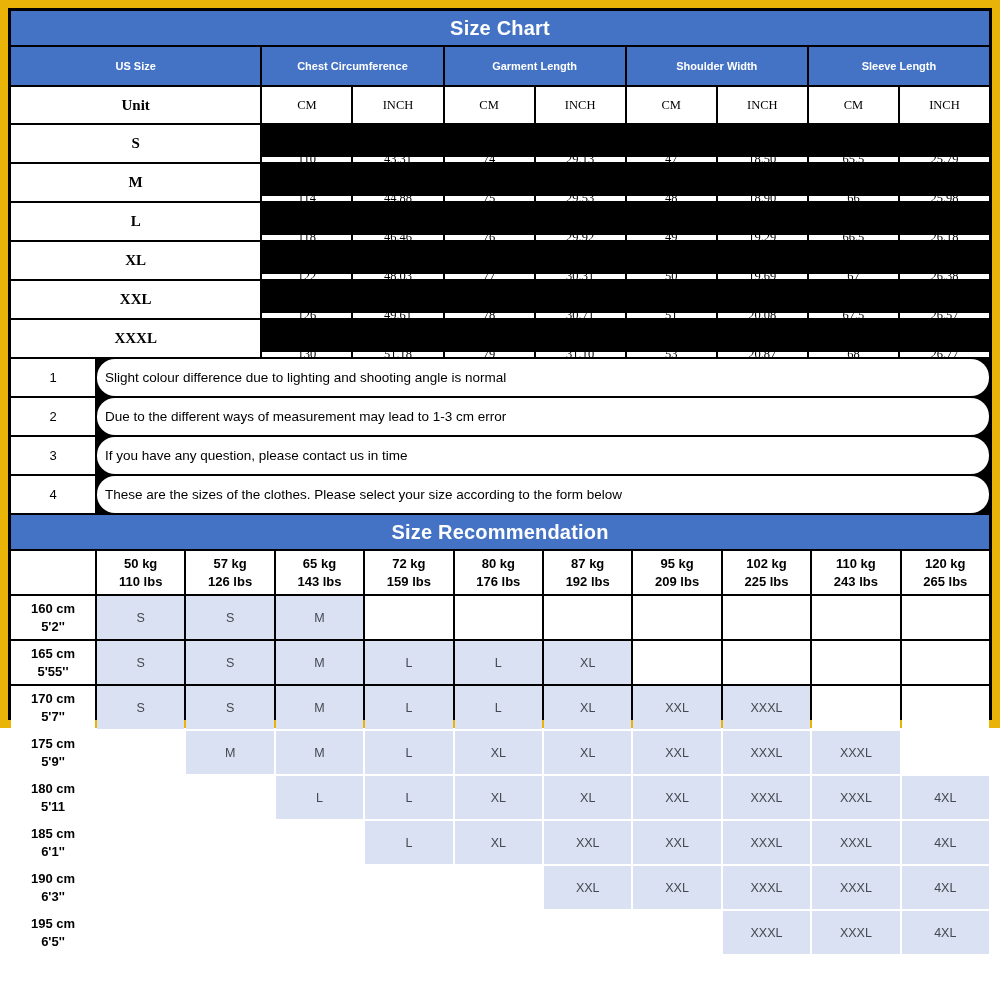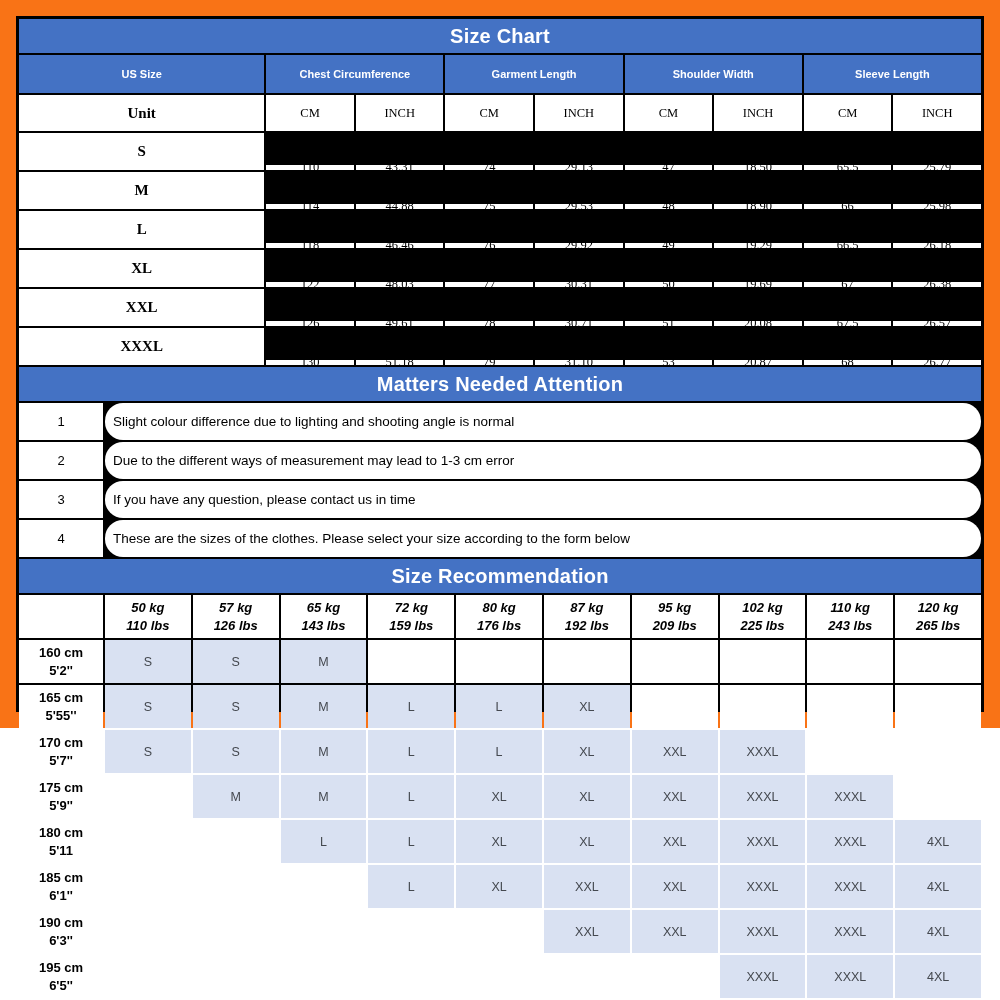--- a/index.html
+++ b/index.html
@@ -9,22 +9,22 @@
   }
   *{box-sizing:border-box;margin:0;padding:0;}
   html,body{background:#fff;}
   body{
     width:1000px;height:1000px;
     font-family:"Liberation Sans","DejaVu Sans",sans-serif;
     color:#000;
   }
   .page{
     width:1000px;height:728px;
-    padding:16px;
-    background:#f97316;
+    padding:8px;
+    background:#eab308;
   }
   .sheet{
     width:100%;height:100%;
     background:var(--line);
     border:3px solid var(--line);
     display:flex;
     flex-direction:column;
     gap:2px;
   }
   .grid{display:grid;gap:2px;background:transparent;}
@@ -77,21 +77,21 @@
     font-size:13.5px;
     border-radius:18px;
   }
   .stack{
     display:flex;
     flex-direction:column;
     align-items:center;
     justify-content:center;
     line-height:1.35;
   }
-  .weight-cell{font-weight:bold;font-size:13px;font-style:italic;}
+  .weight-cell{font-weight:bold;font-size:13px;}
   .height-cell{font-weight:bold;font-size:13px;}
   .rec-cell{font-size:12.5px;color:#44484f;}
   .rec-cell.shaded{background:var(--shade);}
 </style>
 </head>
 <body>
 
 <div class="page">
   <div class="sheet">
 
@@ -184,21 +184,20 @@
     <div class="cell value-cell">51.18</div>
     <div class="cell value-cell">79</div>
     <div class="cell value-cell">31.10</div>
     <div class="cell value-cell">53</div>
     <div class="cell value-cell">20.87</div>
     <div class="cell value-cell">68</div>
     <div class="cell value-cell">26.77</div>
   </div>
 </div>
 
-    <div class="row-title title-bar">Matters Needed Attention</div>
 
     <div id="note-rows" style="display:contents">
   <div class="grid grid-notes row-note">
     <div class="cell note-num">1</div>
     <div class="cell note-text">Slight colour difference due to lighting and shooting angle is normal</div>
   </div>
 
   <div class="grid grid-notes row-note">
     <div class="cell note-num">2</div>
     <div class="cell note-text">Due to the different ways of measurement may lead to 1-3 cm error</div>

